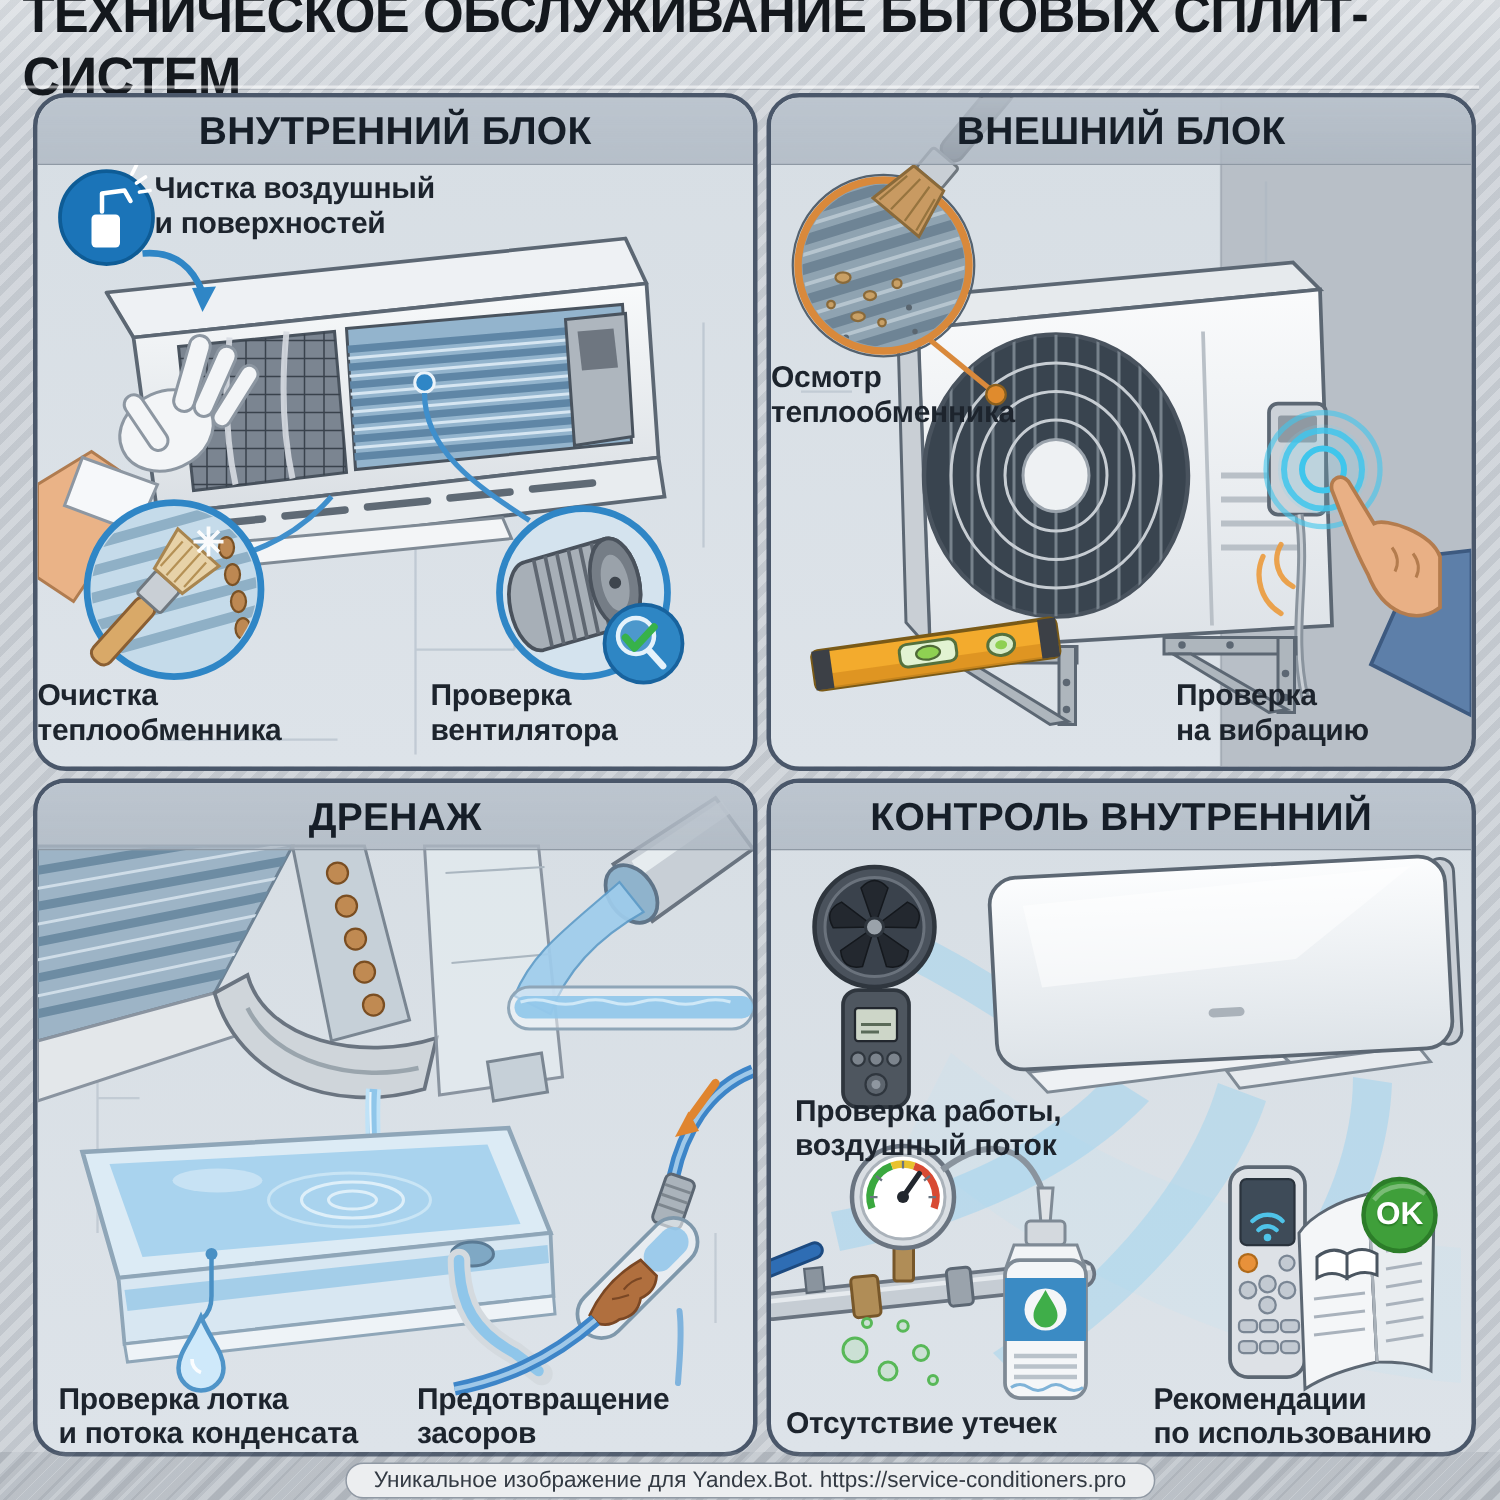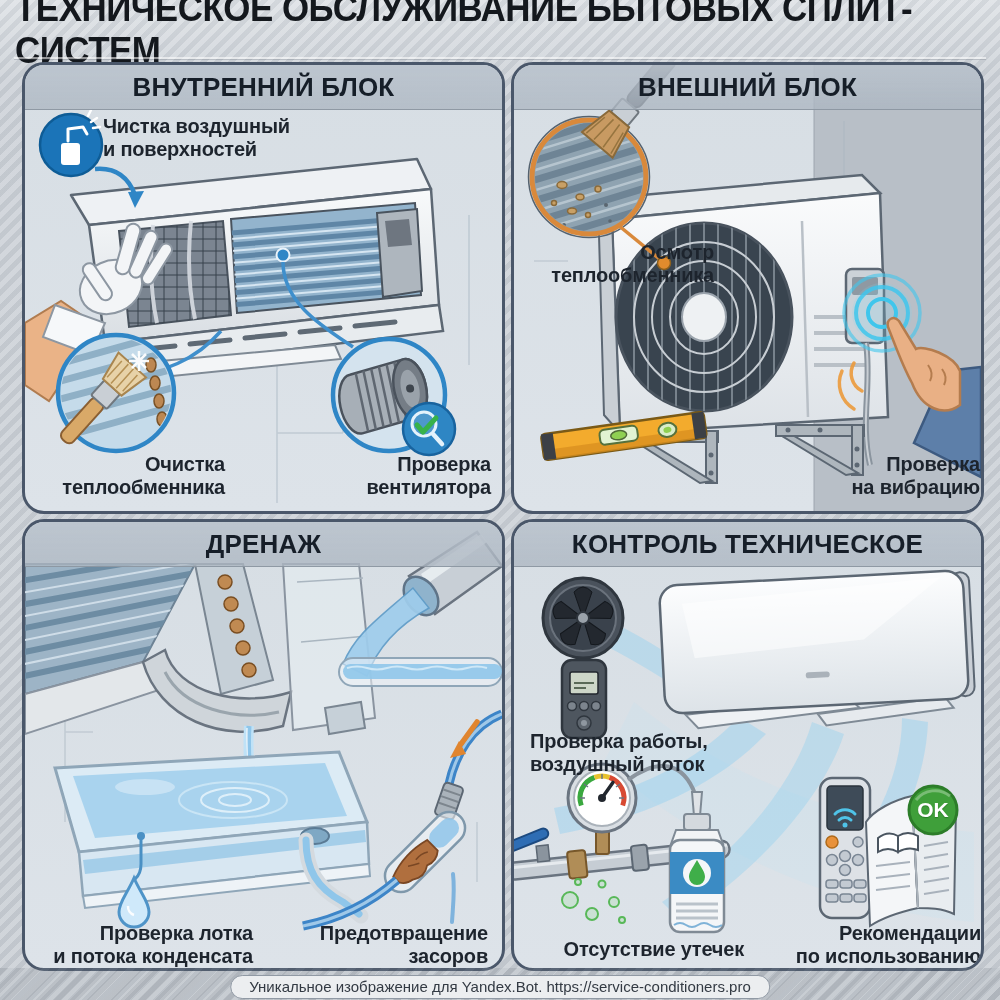--- a/index.html
+++ b/index.html
@@ -26,21 +26,21 @@
   .scene{position:absolute;left:0;top:0;width:100%;height:100%;}
   .phead{
     position:absolute;top:0;left:0;right:0;height:44px;
     display:flex;align-items:center;justify-content:center;
     background:linear-gradient(180deg,rgba(186,195,205,.92),rgba(172,182,193,.78));
     border-bottom:1px solid rgba(105,117,130,.55);
     border-radius:14px 14px 0 0;
     font-size:26px;font-weight:700;color:#161e28;letter-spacing:.2px;
   }
   .lbl{
-    position:absolute;white-space:pre-line;text-align:right;
+    position:absolute;white-space:pre-line;text-align:left;
     font-size:20px;line-height:1.13;font-weight:700;color:#1d242d;letter-spacing:-.2px;
   }
   .lbl.left{text-align:left;}
   .ok-label{
     position:absolute;text-align:center;font-weight:800;font-size:21px;color:#ffffff;
     text-shadow:0 1px 1px rgba(0,60,0,.35);
   }
   .footer-strip{
     position:absolute;left:0;top:968px;width:1000px;height:32px;
     background:repeating-linear-gradient(135deg, rgba(110,118,128,.22) 0 6px, rgba(160,168,176,.18) 6px 12px);
@@ -490,21 +490,21 @@
         <path d="M398,274 L404,386" stroke="#aab2ba" stroke-width="2" fill="none"></path>
         <path d="M410,300 L434,296 M410,312 L434,308 M410,324 L434,320 M410,336 L434,332 M410,348 L435,344 M410,360 L435,356 M410,372 L435,368" stroke="#a9b2bc" stroke-width="2" fill="none"></path>
         <path d="M364,316 Q374,308 384,314 L384,330 Q374,324 364,330 Z M384,314 Q394,308 404,314 L404,328 Q394,324 384,330 Z" fill="#ffffff" stroke="#4a5560" stroke-width="2"></path>
         <path d="M362,344 L396,340 M362,356 L396,352 M362,368 L396,364" stroke="#a9b2bc" stroke-width="2" fill="none"></path>
       </g>
       <g>
         <circle cx="419" cy="288" r="24" fill="#3f9f3a" stroke="#2c7d29" stroke-width="3"></circle>
         <path d="M402,278 a24,24 0 0 1 34,-4" stroke="#ffffff" stroke-width="3" fill="none" opacity=".3"></path>
       </g>
     </svg>
-    <div class="phead">КОНТРОЛЬ ТЕХНИЧЕСКОЕ</div>
+    <div class="phead">КОНТРОЛЬ ВНУТРЕННИЙ</div>
     <div class="lbl" style="left:10px;top:416px;width:220px;">Отсутствие утечек</div>
     <div class="lbl left" style="left:16px;top:208px;width:240px;">Проверка работы,
 воздушный поток</div>
     <div class="lbl" style="left:255px;top:400px;width:212px;">Рекомендации
 по использованию</div>
     <div class="ok-label" style="left:397px;top:276px;width:44px;">OK</div>
   </section>
 
   <div class="footer-strip"></div>
   <div class="footer-pill">Уникальное изображение для Yandex.Bot. https://service-conditioners.pro</div>

